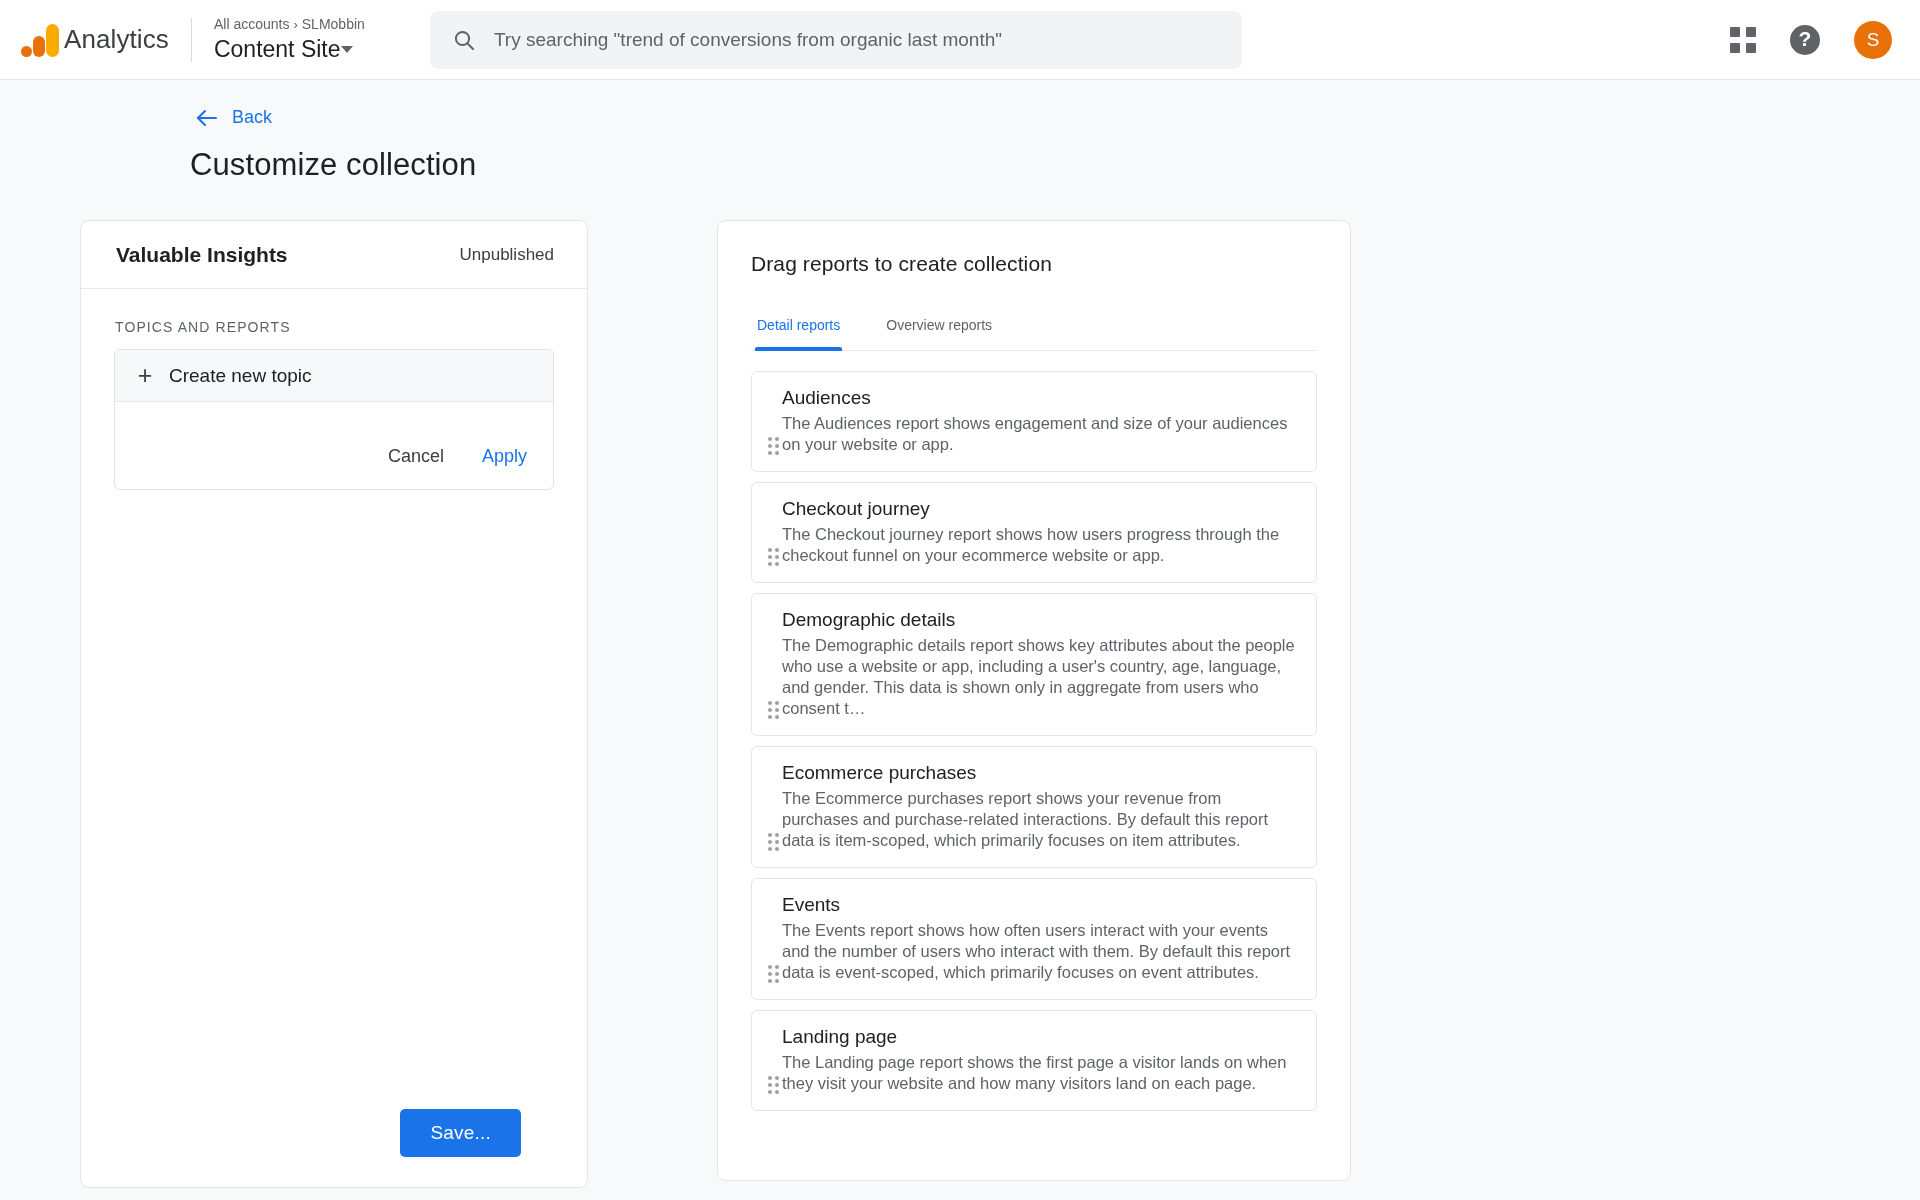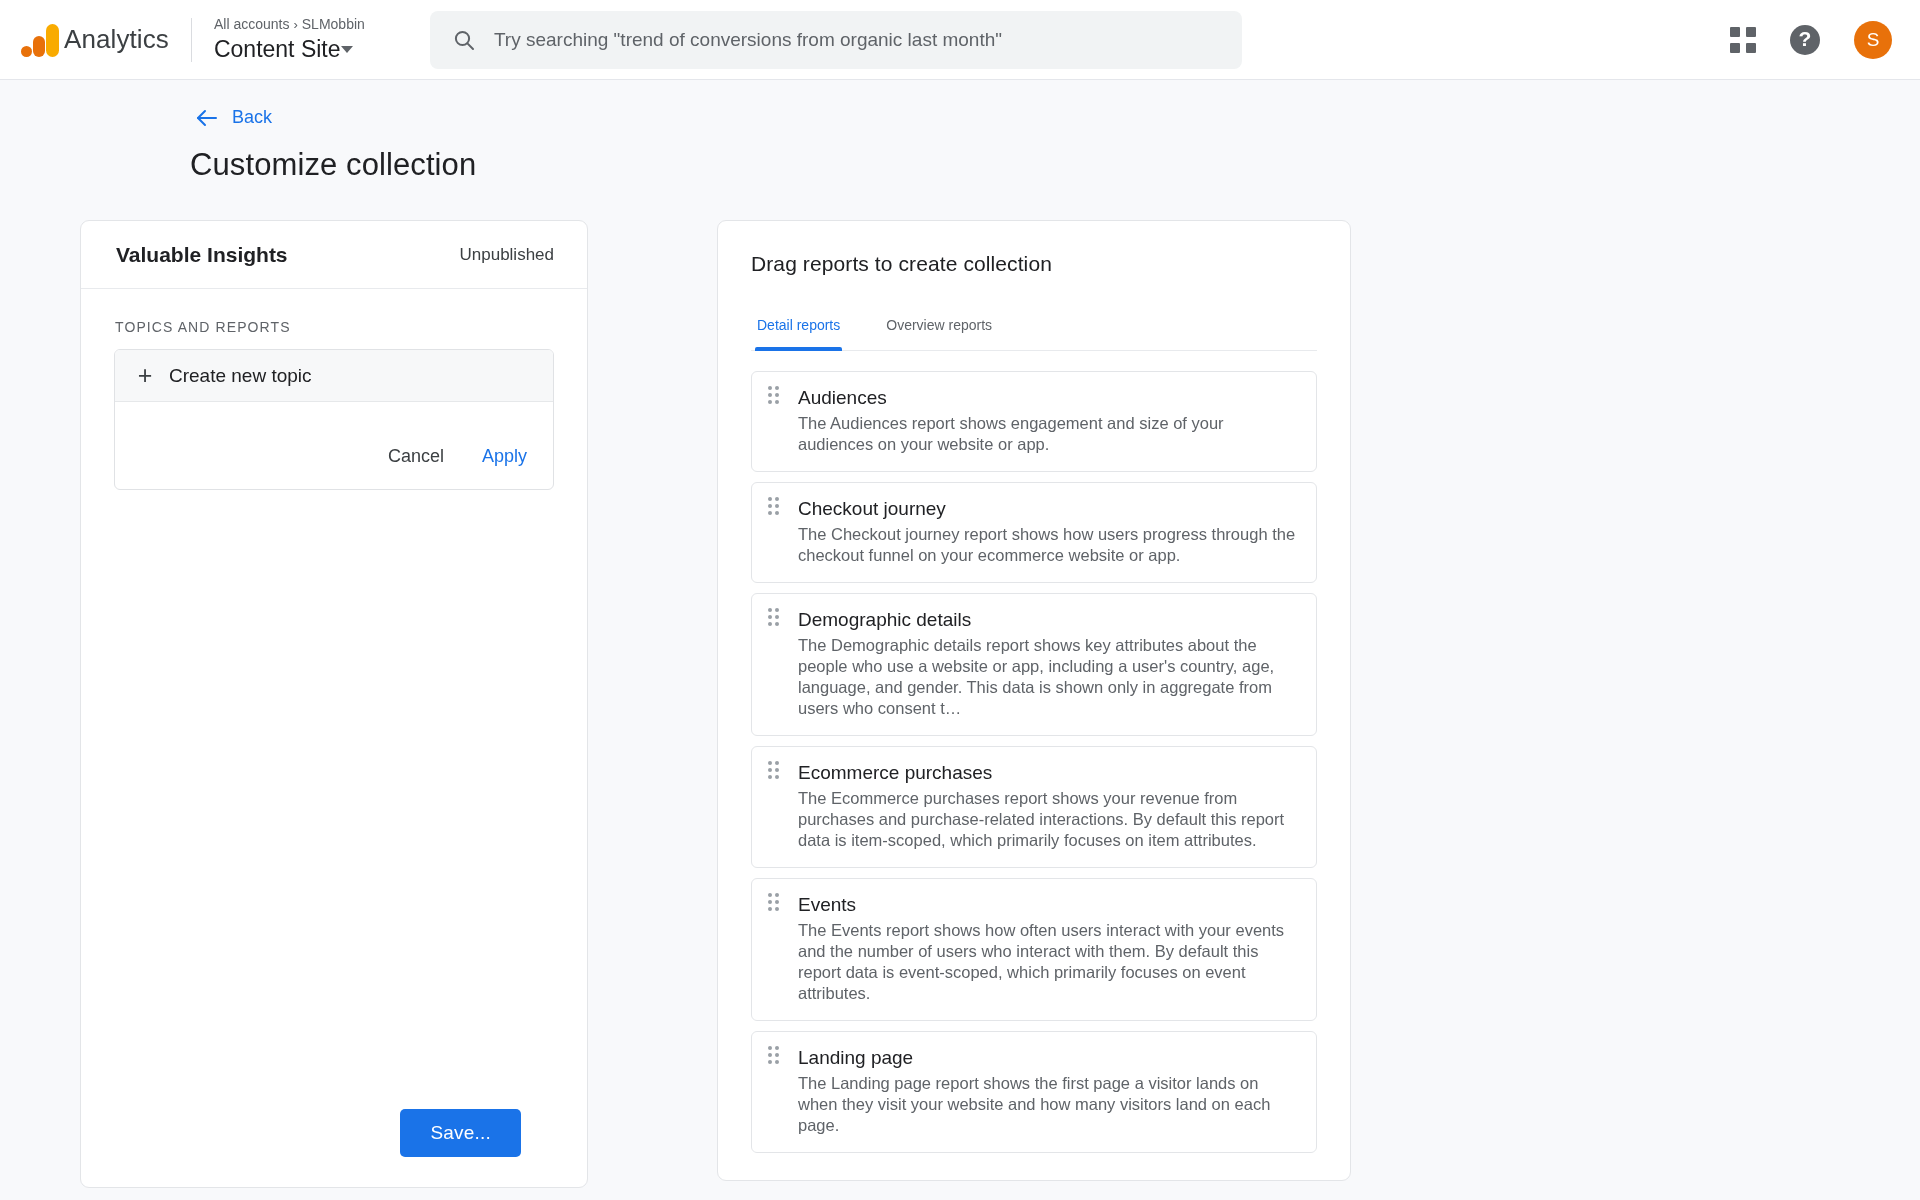--- a/index.html
+++ b/index.html
@@ -414,22 +414,21 @@
     display: flex;
     flex-direction: column;
     gap: 10px;
   }
 
   .report-card {
     border: 1px solid #e3e5e8;
     border-radius: 6px;
     background: #ffffff;
     display: flex;
-    align-items: flex-start;
-    gap: 16px;
+    align-items: flex-end;
     padding: 14px 20px 16px 16px;
     cursor: grab;
   }
   .drag-handle {
     flex: 0 0 auto;
     width: 14px;
     display: grid;
     grid-template-columns: repeat(2, 4px);
     grid-template-rows: repeat(3, 4px);
     gap: 3px;

